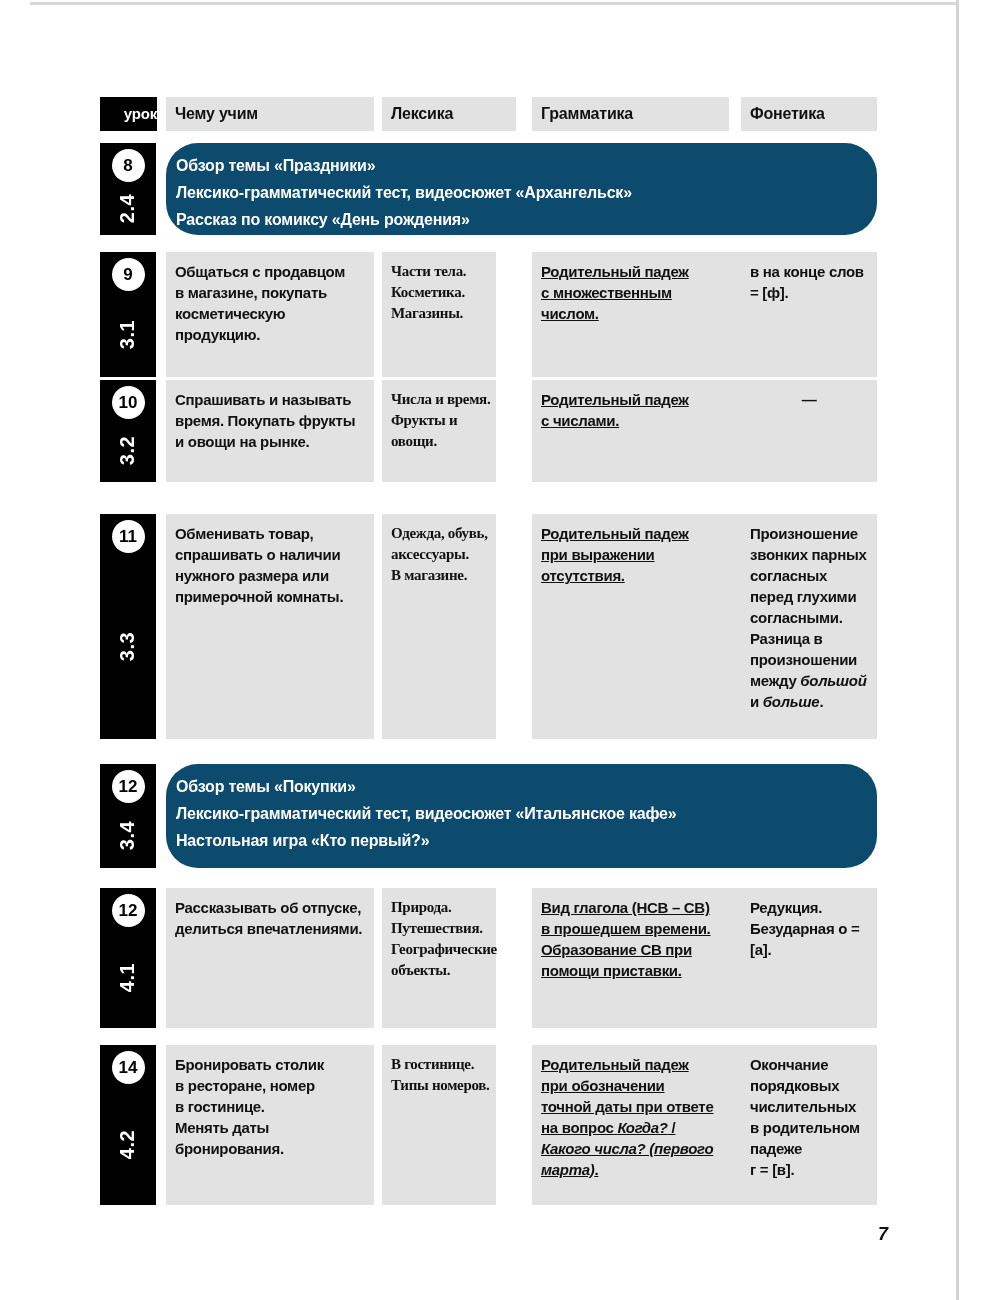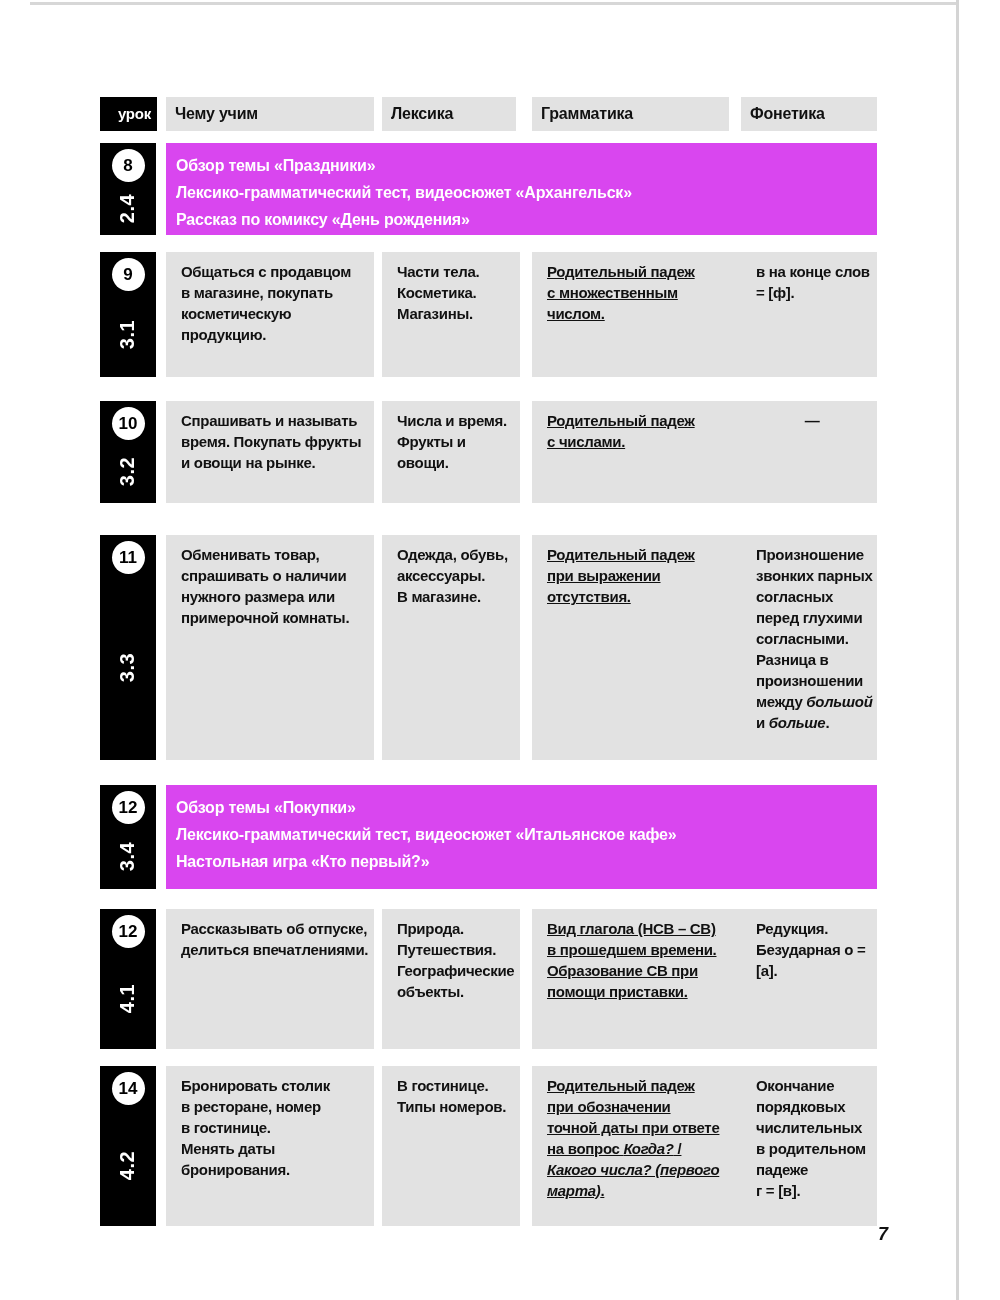--- a/index.html
+++ b/index.html
@@ -12,49 +12,49 @@
   .scan-top{position:absolute;top:2px;left:30px;width:927px;height:3px;background:#d7d7d7;}
   .scan-right{position:absolute;top:0;left:956px;width:3px;height:1300px;background:#d4d4d4;}
 
   .page{position:absolute;left:100px;top:97px;width:777px;}
 
   
   .header-row{position:relative;height:34px;}
   .hcell{position:absolute;top:0;bottom:0;background:#e2e2e2;font-weight:bold;
          font-size:16px;line-height:34px;padding-left:9px;box-sizing:border-box;
          letter-spacing:-0.2px;}
-  .hc-lesson{left:0;width:57px;background:#000;color:#fff;text-align:center;
+  .hc-lesson{left:0;width:57px;background:#000;color:#fff;text-align:right;
              padding-left:12px;font-size:15px;}
   .hc-learn{left:66px;width:208px;}
   .hc-lexis{left:282px;width:134px;}
   .hc-grammar{left:432px;width:197px;}
   .hc-phon{left:641px;width:136px;}
 
   
   .row{position:relative;}
   .lesson-box{position:absolute;left:0;top:0;bottom:0;width:56px;background:#000;
               display:flex;flex-direction:column;}
   .circle{width:33px;height:33px;border-radius:50%;background:#fff;margin:6px auto 0;
           text-align:center;line-height:33px;font-weight:bold;font-size:17px;color:#000;
           flex:0 0 auto;}
   .unit-wrap{flex:1;display:flex;align-items:center;justify-content:center;}
   .unit-text{display:inline-block;transform:rotate(-90deg);color:#fff;font-weight:bold;
              font-size:20px;letter-spacing:0.5px;white-space:nowrap;}
 
-  .cell{position:absolute;top:0;bottom:0;background:#e2e2e2;box-sizing:border-box;padding-left:6px;}
+  .cell{position:absolute;top:0;bottom:0;background:#e2e2e2;box-sizing:border-box;}
   .c-learn{left:66px;width:208px;}
-  .c-lexis{left:282px;width:138px;}
+  .c-lexis{left:282px;width:114px;font-family:Liberation Serif, serif;}
   .c-grammar{left:432px;width:234px;text-decoration:underline;}
   .c-phon{left:641px;width:136px;}
   .cell-text{white-space:pre-line;font-weight:bold;font-size:15px;line-height:21px;
              padding:9px 4px 0 9px;letter-spacing:-0.3px;}
   .cell-text em{font-style:italic;}
   .center .cell-text{text-align:center;padding-left:0;padding-right:0;}
 
-  .banner{position:absolute;left:66px;width:711px;top:0;bottom:0;background:#d946ef;}
+  .banner{position:absolute;left:66px;width:711px;top:0;bottom:0;background:#0c4a6e;border-radius:32px;}
   .banner-text{white-space:pre-line;color:#fff;font-weight:bold;font-size:16px;
                line-height:27px;padding:9px 6px 0 10px;letter-spacing:-0.2px;}
 
   .page-number{position:absolute;left:878px;top:1224px;font-weight:bold;font-style:italic;
                font-size:18px;color:#111;}
 </style>
 </head>
 <body>
 
 <div class="scan-top"></div>
@@ -106,21 +106,21 @@
         <div class="cell-text"><span>Родительный падеж
 с множественным
 числом.</span></div>
       </div>
     <div class="cell c-phon">
         <div class="cell-text"><span>в на конце слов
 = [ф].</span></div>
       </div>
   </div>
 
-  <div class="row" style="height:102px;margin-top:24px;">
+  <div class="row" style="height:102px;margin-top:3px;">
     <div class="lesson-box">
       <div class="circle">10</div>
       <div class="unit-wrap">
         <span class="unit-text">3.2</span>
       </div>
     </div>
     <div class="cell c-learn">
         <div class="cell-text"><span>Спрашивать и называть
 время. Покупать фрукты
 и овощи на рынке.</span></div>

